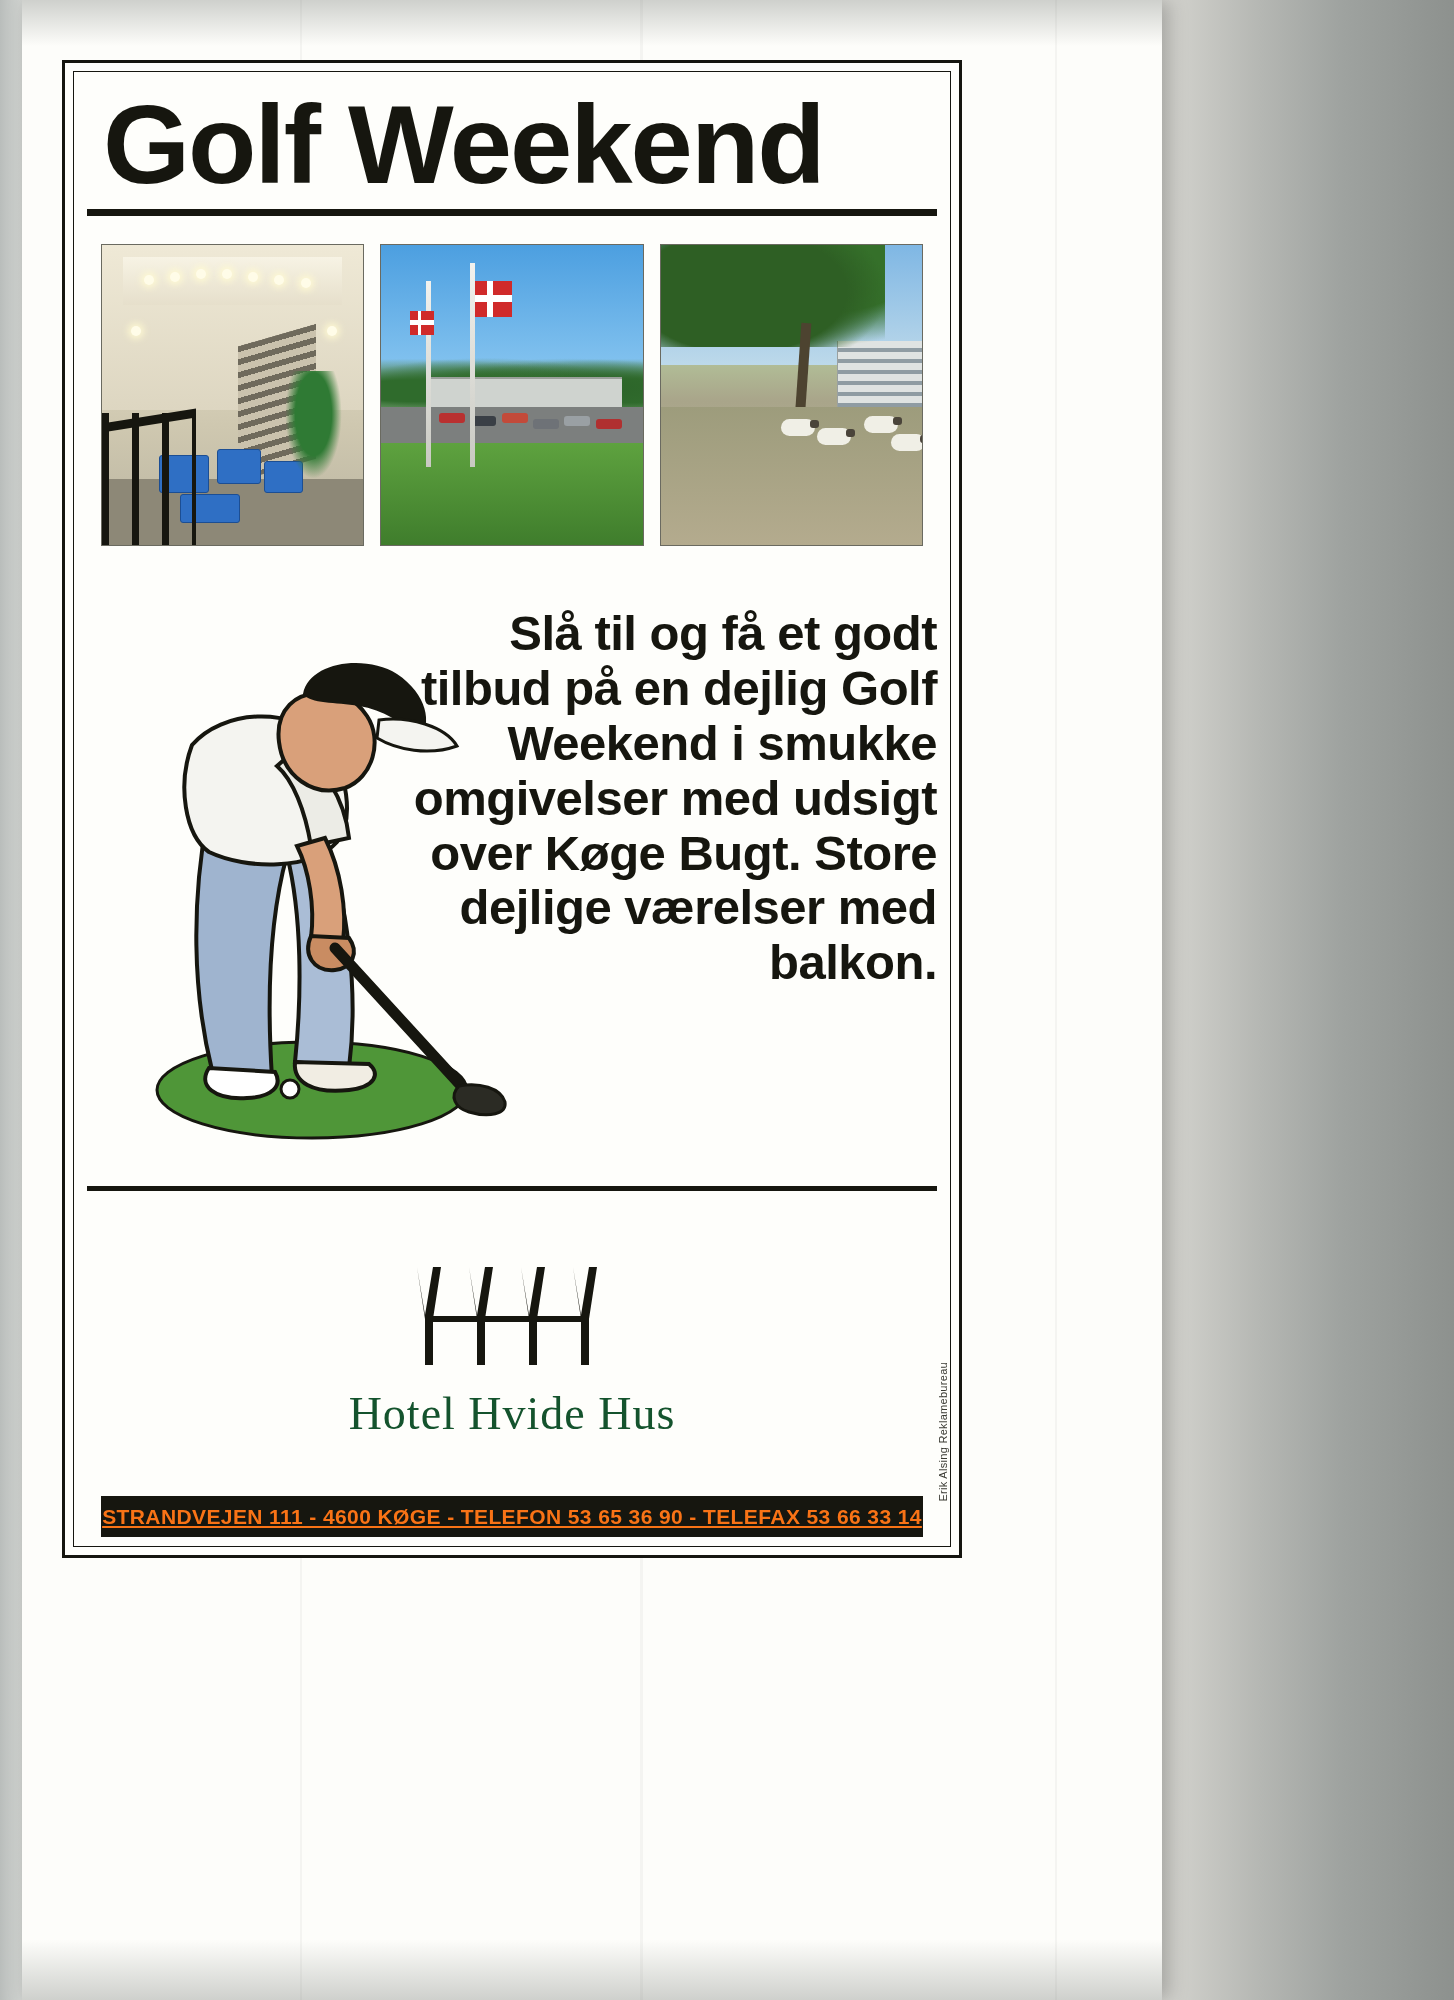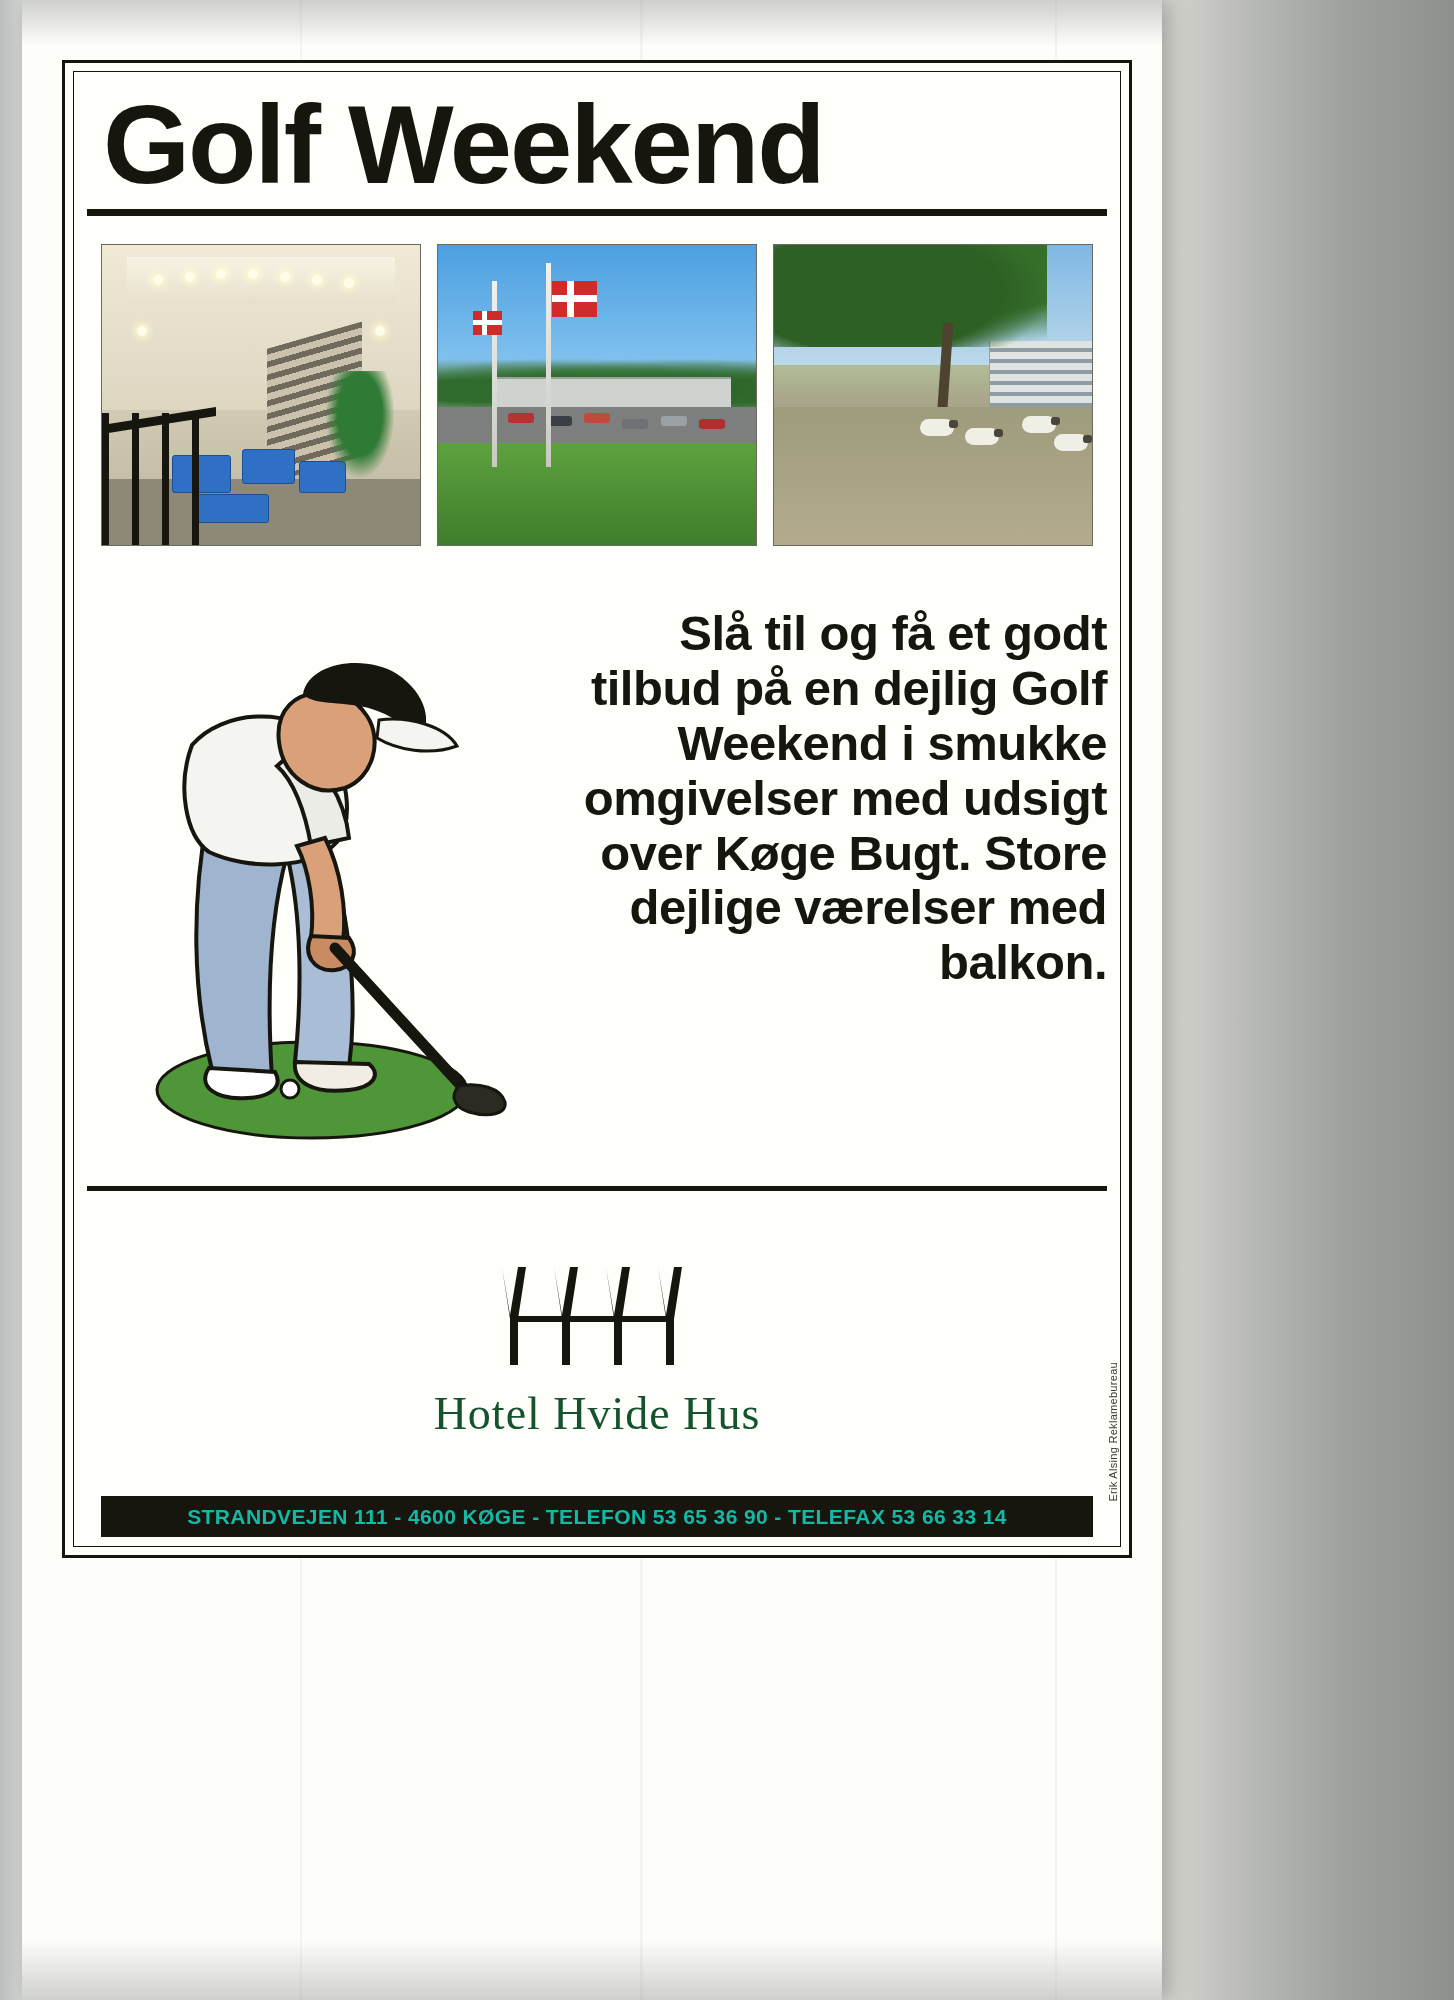--- a/index.html
+++ b/index.html
@@ -24,21 +24,21 @@
     width:1140px;height:2000px;
     background:#fdfdfa;
     box-shadow:6px 0 18px rgba(0,0,0,.25);
   }
   
   .streak{position:absolute;background:rgba(0,0,0,.035);}
   
   #ad-frame{
     position:absolute;
     left:62px;top:60px;
-    width:1070px;height:1498px;
+    width:900px;height:1498px;
     border:3px solid #15150f;
     background:#fefefb;
     box-sizing:border-box;
   }
   #ad-frame-inner{
     position:absolute;
     left:8px;top:8px;right:8px;bottom:8px;
     border:1px solid #15150f;
     box-sizing:border-box;
   }
@@ -162,26 +162,27 @@
     transform-origin:100% 100%;
     font-size:11px;
     color:#3a3a33;
     white-space:nowrap;
     letter-spacing:.3px;
   }
   #address-bar{
     position:absolute;
     left:18px;right:18px;bottom:6px;
     background:#16160f;
-    color:#14b8a6;
+    color:#f97316;
     text-align:center;
     font-size:21px;
     font-weight:bold;
     letter-spacing:.4px;
     padding:9px 0 8px 0;
+    text-decoration:underline;
   }
   .scan-shadow-top{
     position:absolute;left:22px;top:0;width:1140px;height:46px;
     background:linear-gradient(180deg,rgba(120,125,120,.35),rgba(255,255,255,0));
   }
   .scan-shadow-bottom{
     position:absolute;left:22px;bottom:0;width:1140px;height:60px;
     background:linear-gradient(0deg,rgba(120,125,120,.35),rgba(255,255,255,0));
   }
 </style>

